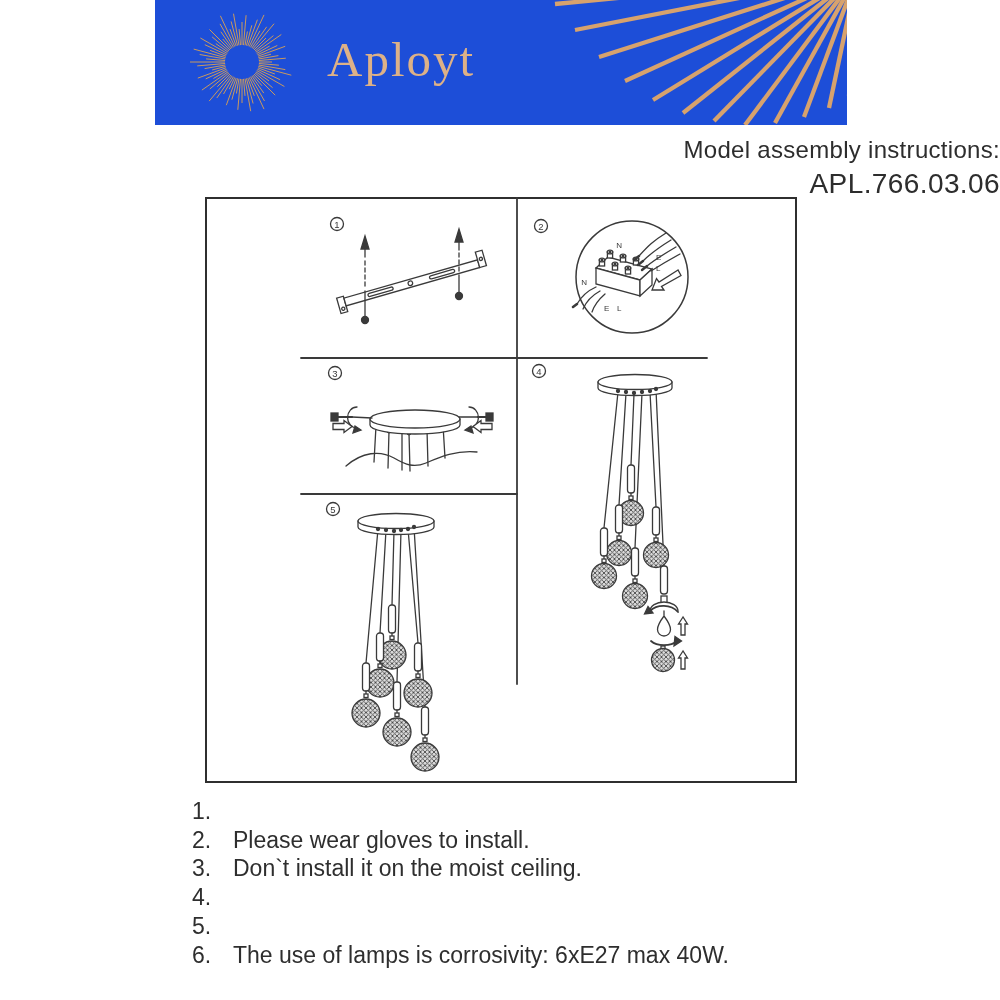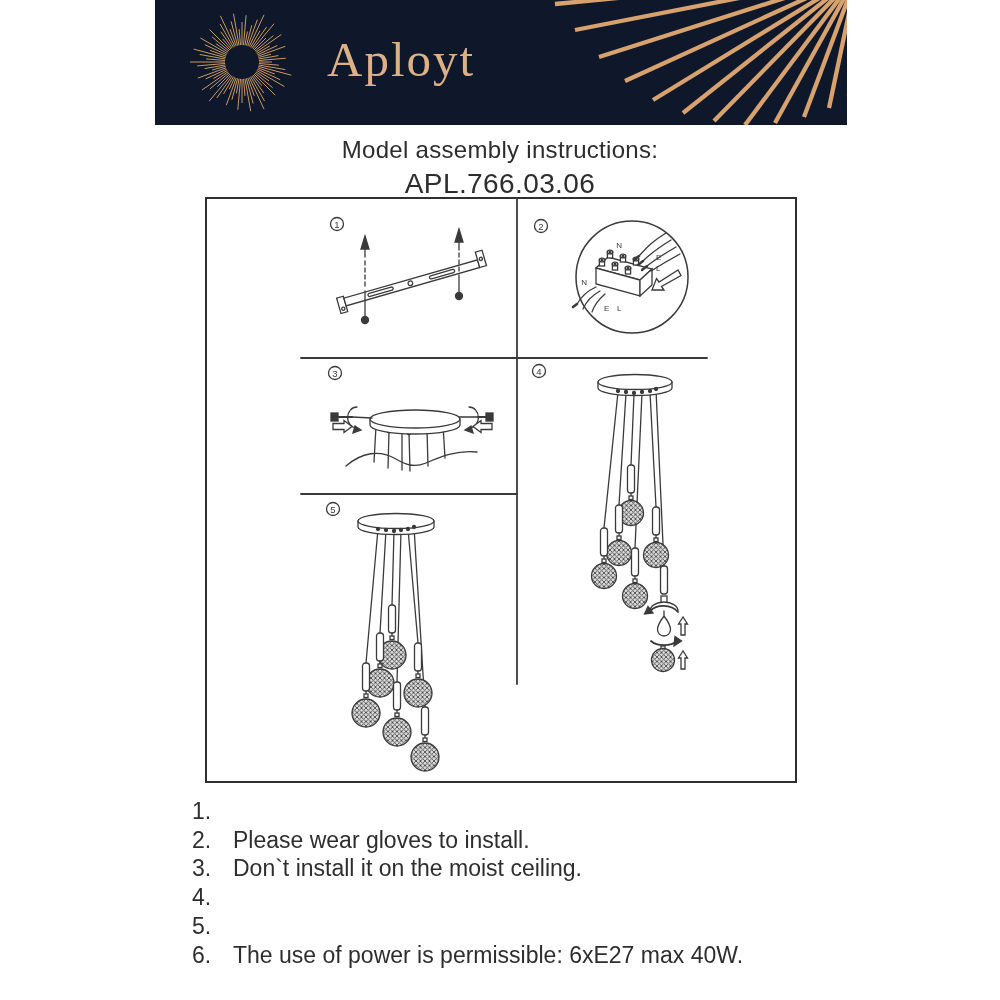--- a/index.html
+++ b/index.html
@@ -1,29 +1,29 @@
 <!DOCTYPE html>
 <html><head>
 <meta charset="utf-8">
 <style>
   html,body{margin:0;padding:0;}
   body{width:1000px;height:1000px;background:#ffffff;position:relative;
        font-family:"Liberation Sans",sans-serif;overflow:hidden;}
 
   
   .brand-band{position:absolute;left:155px;top:0;width:692px;height:125px;
-              background:#0f172a;overflow:hidden;}
+              background:#1d4ed8;overflow:hidden;}
   .starburst{position:absolute;left:22px;top:-3px;width:130px;height:130px;}
   .wordmark{position:absolute;left:172px;top:0;height:125px;line-height:120px;
             font-family:"Liberation Serif",serif;font-size:49px;font-weight:400;
             color:#ddb187;letter-spacing:2px;}
   .sunrays{position:absolute;right:0;top:0;width:330px;height:125px;}
 
   
-  .title-block{position:absolute;left:0;top:136px;width:1000px;text-align:center;
+  .title-block{position:absolute;left:0;top:136px;width:1000px;text-align:right;
                color:#2d2d2d;}
   .title-line{font-size:24px;letter-spacing:.3px;}
   .title-model{font-size:28px;margin-top:4px;letter-spacing:.4px;}
 
   
   svg.diagram{position:absolute;left:0;top:0;width:1000px;height:1000px;}
   svg.diagram text{font-family:"Liberation Sans",sans-serif;fill:#3a3a3a;stroke:none;}
 
   
   .notes{position:absolute;left:192px;top:797px;width:680px;margin:0;padding:0;
@@ -385,15 +385,15 @@
     <span class="note-text">Don`t install it on the moist ceiling.</span>
   </li>
   <li class="note-item">
     <span class="note-num">4.</span>
   </li>
   <li class="note-item">
     <span class="note-num">5.</span>
   </li>
   <li class="note-item">
     <span class="note-num">6.</span>
-    <span class="note-text">The use of power is permissible: 6xE27 max 40W.</span>
+    <span class="note-text">The use of lamps is corrosivity: 6xE27 max 40W.</span>
   </li>
 </ol>
 
 </body></html>

